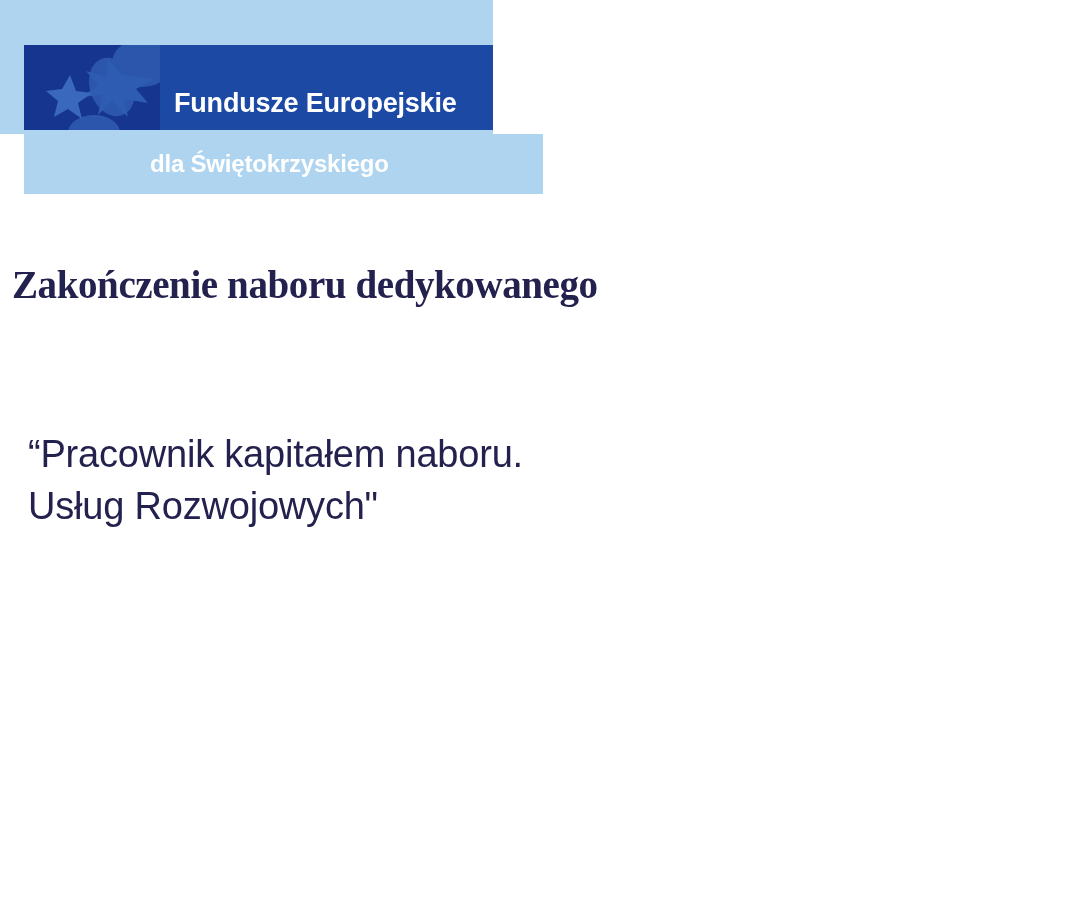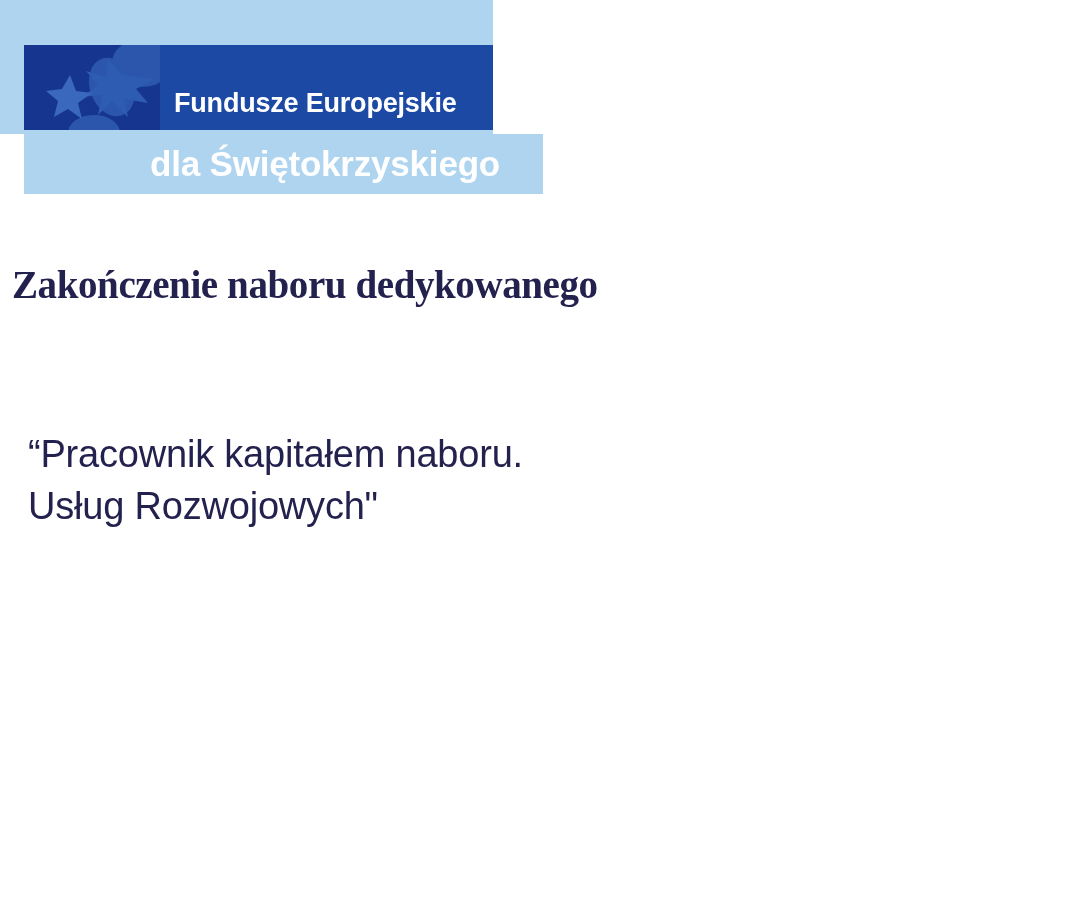--- a/index.html
+++ b/index.html
@@ -72,21 +72,21 @@
     white-space: nowrap;
     margin-top: 28px;
   }
   #brand-subtitle {
     position: absolute;
     left: 150px;
     top: 134px;
     height: 60px;
     display: flex;
     align-items: center;
-    font-size: 35px;
+    font-size: 24px;
     font-weight: bold;
     color: #ffffff;
     letter-spacing: -0.2px;
     white-space: nowrap;
   }
 
   
   #headline {
     position: absolute;
     left: 12px;

